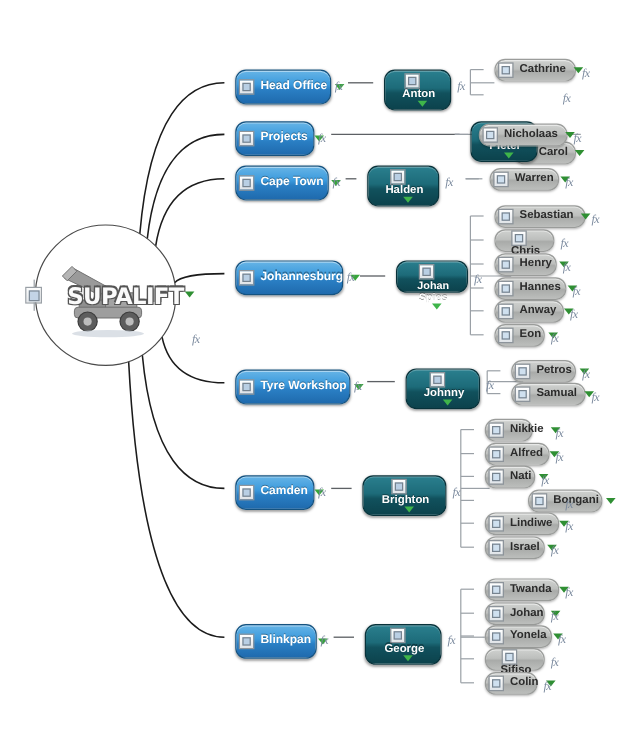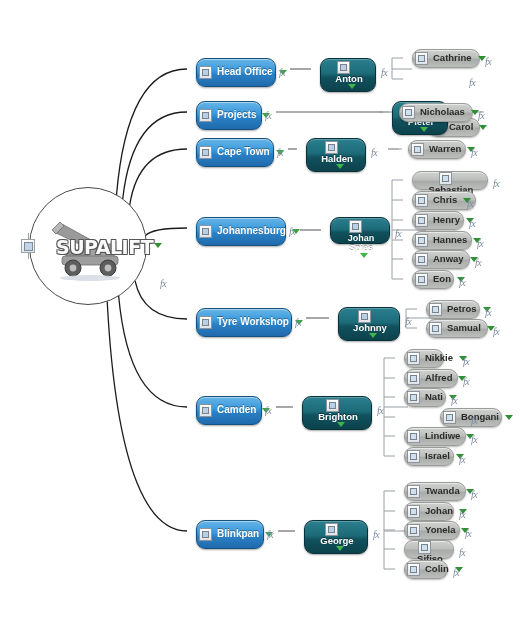--- a/index.html
+++ b/index.html
@@ -235,29 +235,29 @@
     </div>
     <div class="fx" style="left: 289px; top: 226px;">fx</div>
     <div class="node lvl2 two-line" style="left: 330px; top: 216.5px; width: 60px;">
       <span class="nicon">
         <i></i>
       </span>
       <span class="nlabel">Johan Spies</span>
       <span class="caret"></span>
     </div>
     <div class="fx" style="left: 395px; top: 228px;">fx</div>
-    <div class="node lvl3" style="left: 412px; top: 170.5px; width: 76px; flex-direction: column;">
+    <div class="node lvl3" style="left: 412px; top: 170.5px; width: 76px;">
       <span class="nicon">
         <i></i>
       </span>
       <span class="nlabel">Sebastian</span>
       <span class="caret"></span>
     </div>
     <div class="fx" style="left: 493px; top: 178px;">fx</div>
-    <div class="node lvl3" style="left: 412px; top: 190.5px; width: 64px;">
+    <div class="node lvl3" style="left: 412px; top: 190.5px; width: 50px; flex-direction: column;">
       <span class="nicon">
         <i></i>
       </span>
       <span class="nlabel">Chris</span>
       <span class="caret"></span>
     </div>
     <div class="fx" style="left: 467px; top: 198px;">fx</div>
     <div class="node lvl3" style="left: 412px; top: 210.5px; width: 52px;">
       <span class="nicon">
         <i></i>

